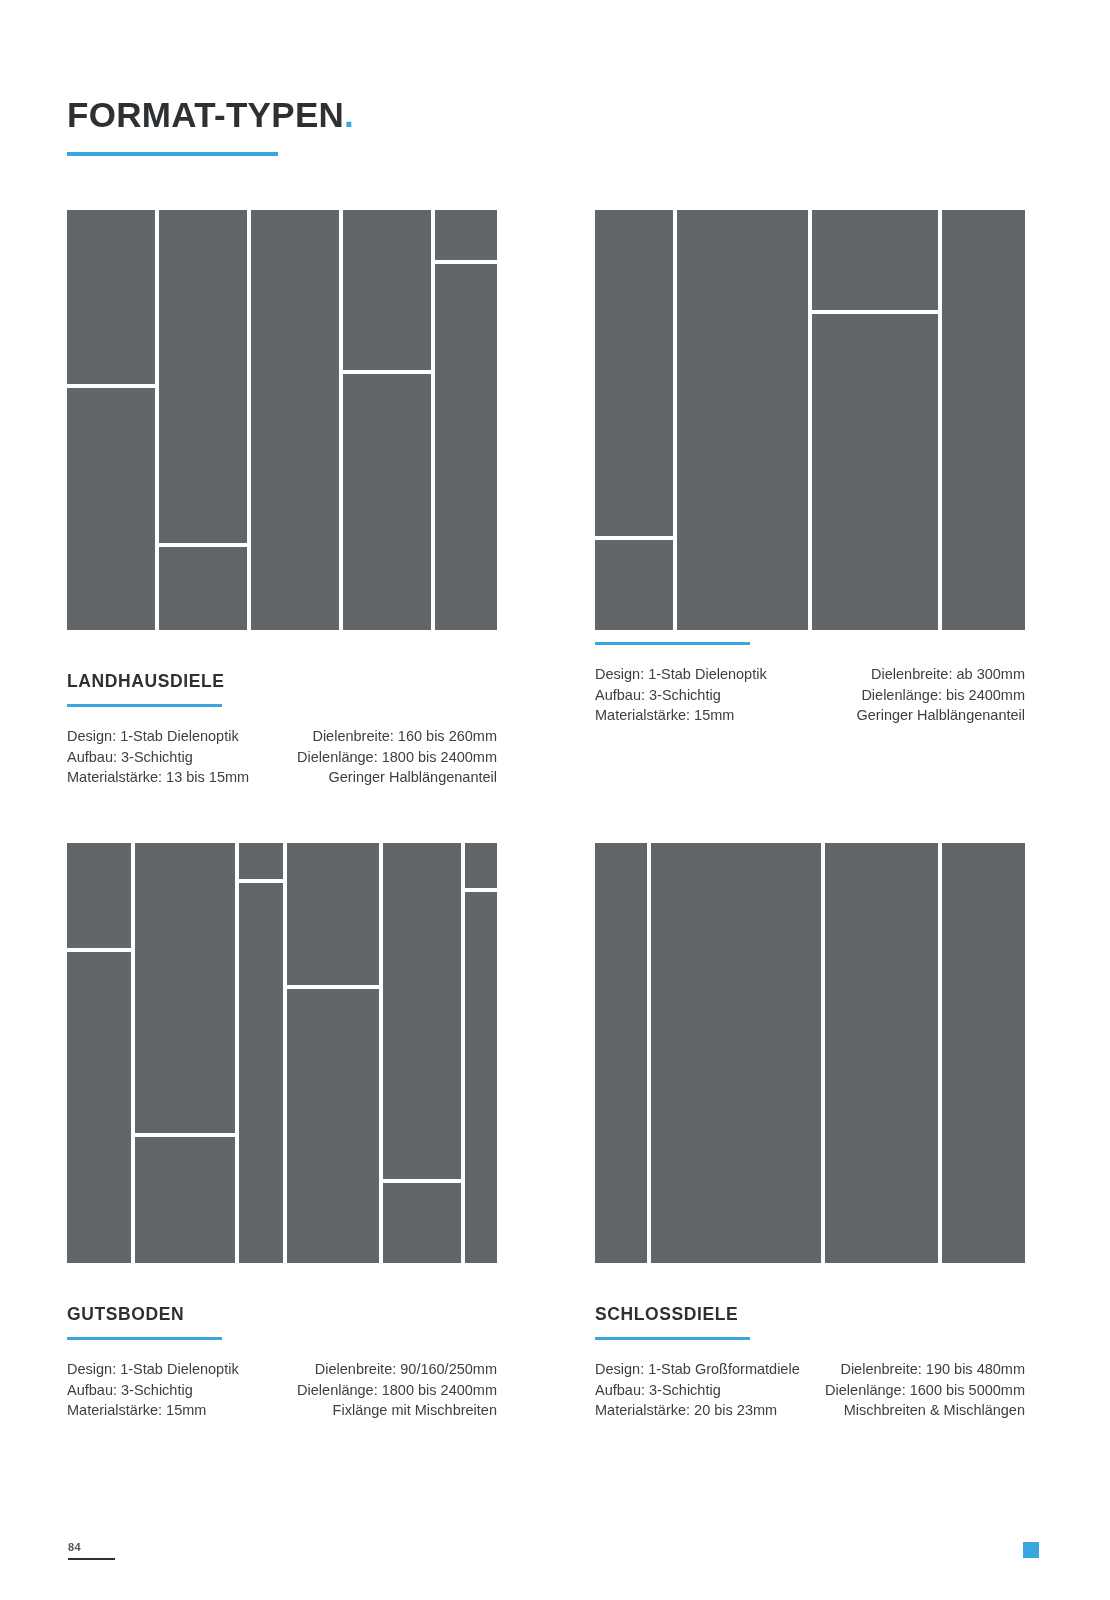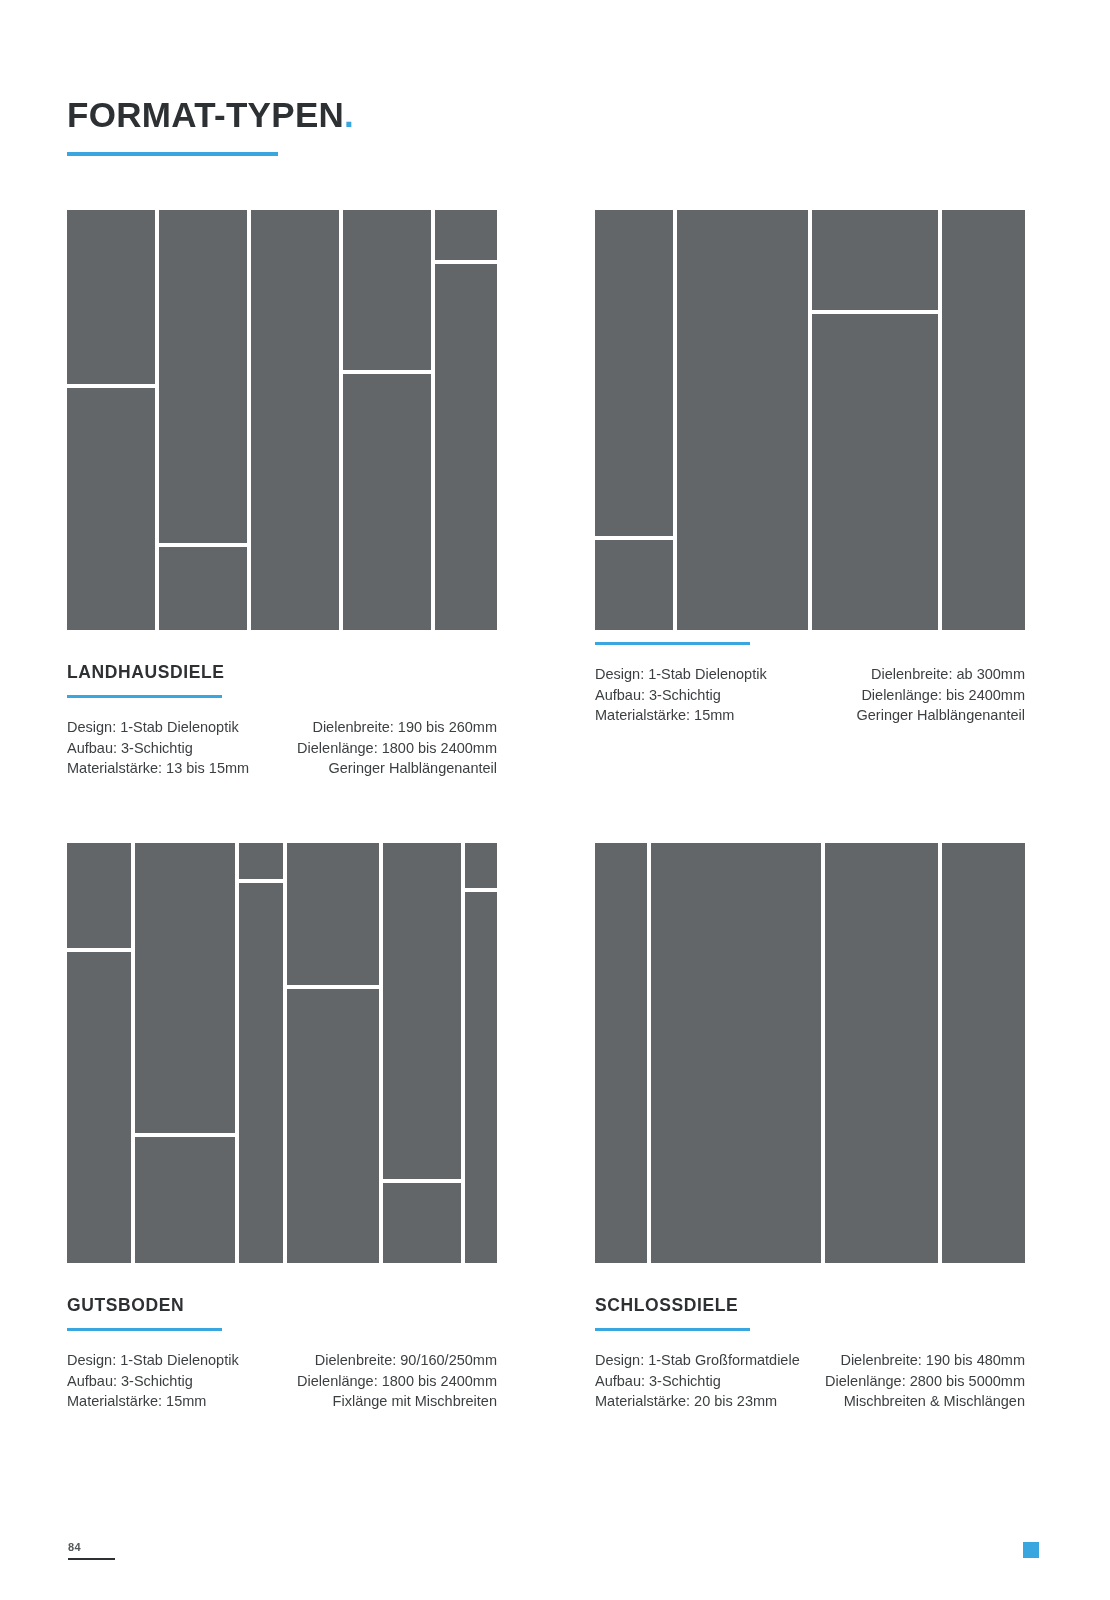--- a/index.html
+++ b/index.html
@@ -70,21 +70,21 @@
     bottom: 0;
   }
   .plank {
     position: absolute;
     left: 0;
     right: 0;
     background: #636669;
   }
 
   .card-heading {
-    margin-top: 32px;
+    margin-top: 41px;
     font-size: 17.5px;
     font-weight: bold;
     letter-spacing: 0.6px;
     color: #2e3133;
     white-space: nowrap;
   }
   .card-rule {
     margin-top: 12px;
     width: 155px;
     height: 3px;
@@ -163,21 +163,21 @@
         <div class="plank" style="top:0px;height:50px;"></div>
         <div class="plank" style="top:54px;height:366px;"></div>
       </div>
     </div>
     <div class="card-heading">LANDHAUSDIELE</div>
     <div class="card-rule"></div>
     <table class="spec-table">
       <tbody>
           <tr>
         <td class="spec-left">Design: 1-Stab Dielenoptik</td>
-        <td class="spec-right">Dielenbreite: 190 bis 260mm</td>
+        <td class="spec-right">Dielenbreite: 160 bis 260mm</td>
       </tr>
       <tr>
         <td class="spec-left">Aufbau: 3-Schichtig</td>
         <td class="spec-right">Dielenlänge: 1800 bis 2400mm</td>
       </tr>
       <tr>
         <td class="spec-left">Materialstärke: 13 bis 15mm</td>
         <td class="spec-right">Geringer Halblängenanteil</td>
       </tr>
     </tbody>
@@ -285,21 +285,21 @@
     <div class="card-heading">SCHLOSSDIELE</div>
     <div class="card-rule"></div>
     <table class="spec-table">
       <tbody>
           <tr>
         <td class="spec-left">Design: 1-Stab Großformatdiele</td>
         <td class="spec-right">Dielenbreite: 190 bis 480mm</td>
       </tr>
       <tr>
         <td class="spec-left">Aufbau: 3-Schichtig</td>
-        <td class="spec-right">Dielenlänge: 2800 bis 5000mm</td>
+        <td class="spec-right">Dielenlänge: 1600 bis 5000mm</td>
       </tr>
       <tr>
         <td class="spec-left">Materialstärke: 20 bis 23mm</td>
         <td class="spec-right">Mischbreiten &amp; Mischlängen</td>
       </tr>
     </tbody>
       </table>
   </div>
 
   <div class="page-number">84</div>

